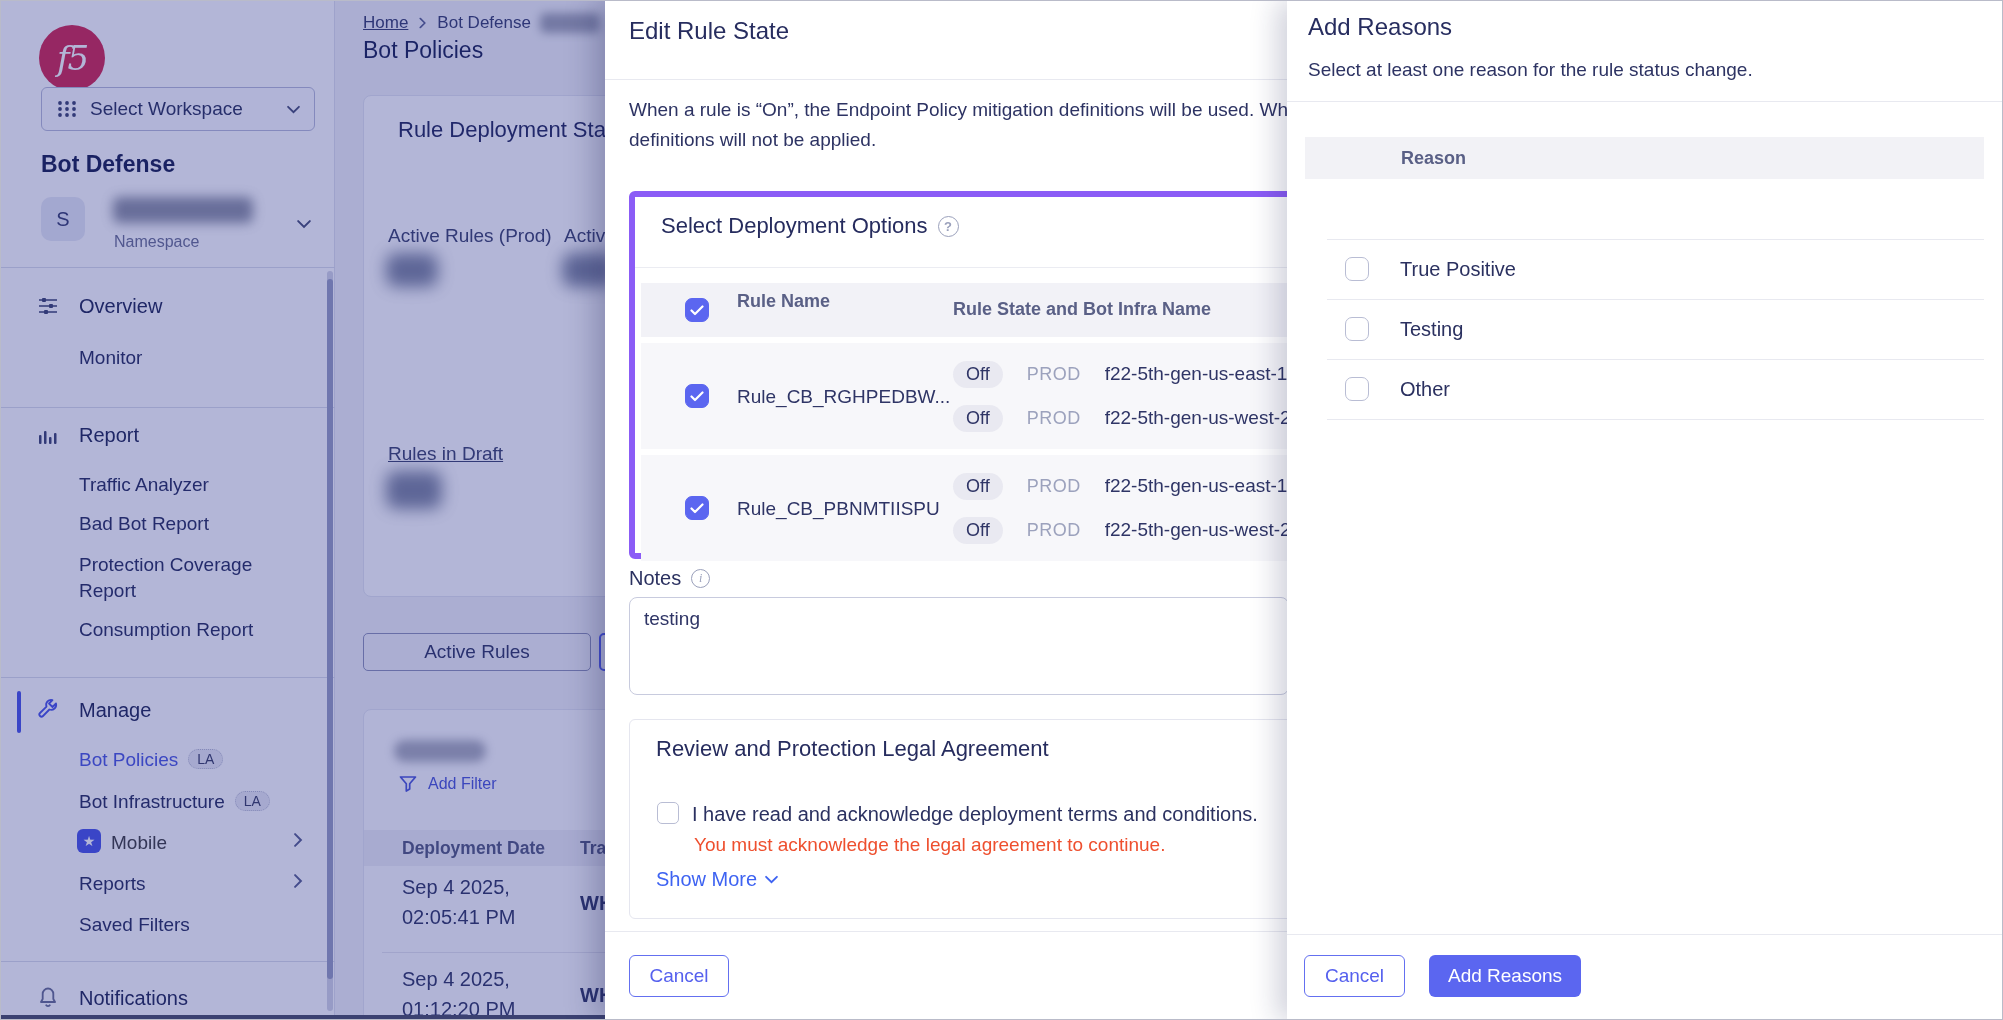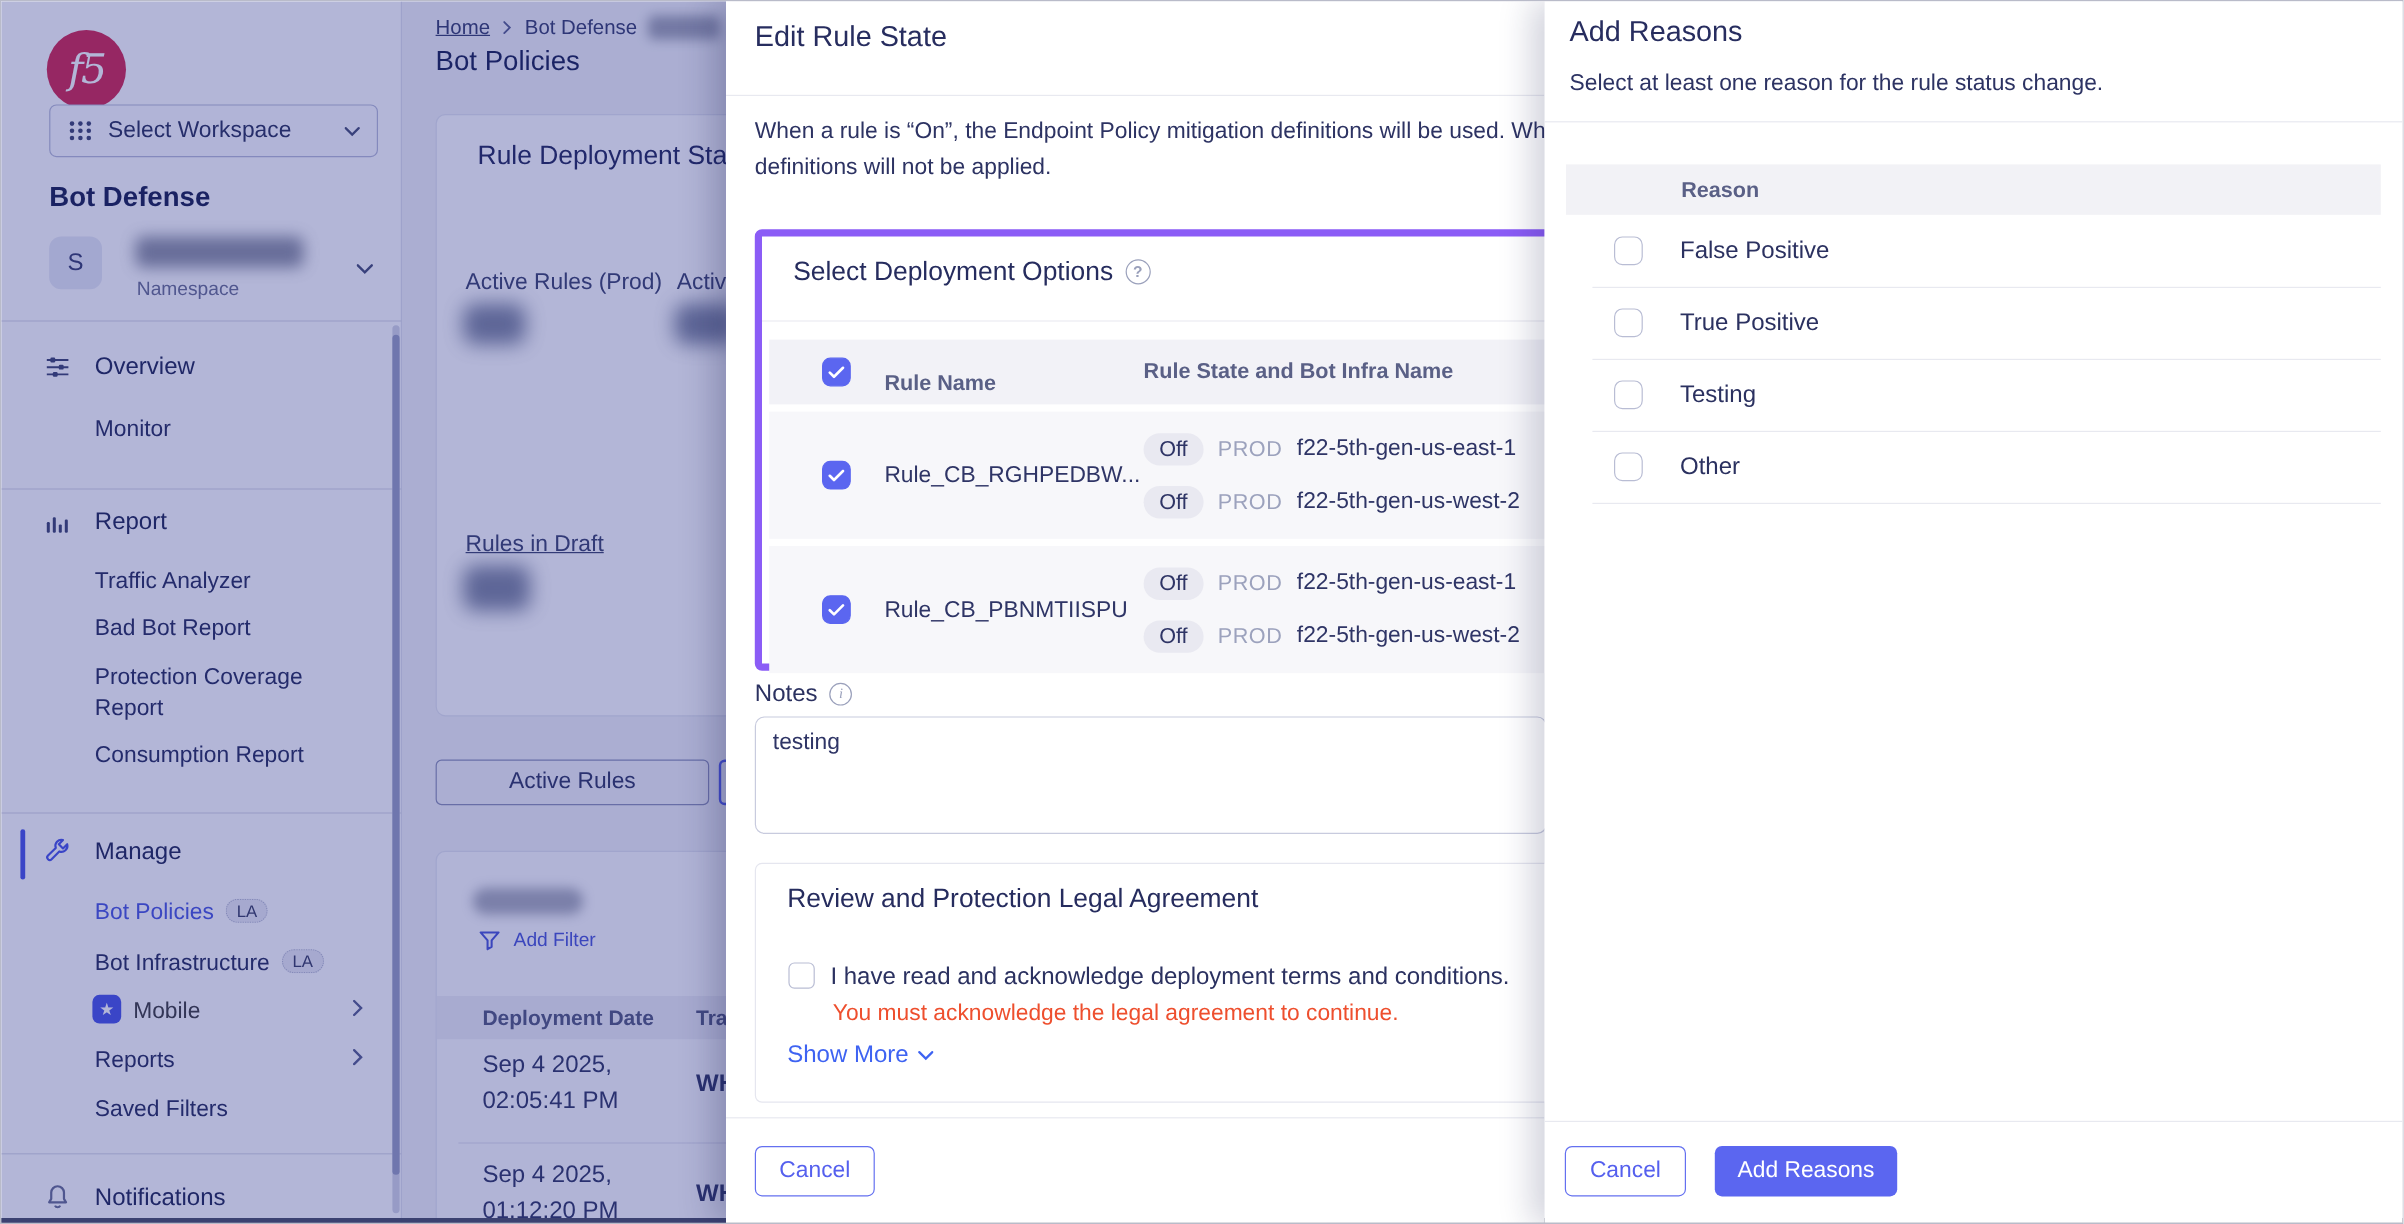--- a/index.html
+++ b/index.html
@@ -77,21 +77,21 @@
   .help-i{width:21px;height:21px;border-radius:50%;border:1.6px solid #9aa0bb;color:#9aa0bb;font-size:13px;font-weight:700;display:inline-flex;align-items:center;justify-content:center;}
   .oc-div{left:0;top:70px;width:700px;border-top:1px solid #ebecf2;}
   .band{left:6px;width:688px;background:#f7f7fa;}
   .band.hd{top:86px;height:54px;background:#f2f2f7;}
   .band.r1{top:146px;height:106px;}
   .band.r2{top:258px;height:106px;}
   .cb{width:24px;height:24px;border:1.5px solid #b9bdd4;border-radius:7px;background:#fff;}
   .cb.on{background:#5b66f0;border-color:#5b66f0;display:flex;align-items:center;justify-content:center;}
   .colhead{font-size:18px;font-weight:700;color:#5a6086;}
   .rule-name{font-size:19px;color:#2f3566;}
-  .infra-line{display:flex;align-items:center;gap:12px;height:44px;}
+  .infra-line{display:flex;align-items:center;gap:24px;height:44px;}
   .off-pill{font-size:18px;color:#2f3566;background:#e9e9f1;border-radius:14px;padding:3px 13px;}
   .env{font-size:18px;color:#9ca2bd;letter-spacing:.5px;}
   .infra{font-size:19px;color:#2f3566;}
 
   .notes-row{left:24px;top:566px;display:flex;align-items:center;gap:10px;font-size:20px;color:#2b3160;}
   .info-i{width:19px;height:19px;border-radius:50%;border:1.5px solid #9aa0bb;color:#9aa0bb;font-size:12px;display:inline-flex;align-items:center;justify-content:center;font-style:italic;font-family:"Liberation Serif",serif;}
   .notes-ta{left:24px;top:596px;width:660px;height:98px;border:1px solid #c8cbde;border-radius:8px;padding:10px 14px;font-size:19px;color:#2f3566;font-family:"Liberation Sans","DejaVu Sans",sans-serif;resize:none;outline:none;}
 
   .legal-card{left:24px;top:718px;width:700px;height:200px;border:1px solid #e5e6ef;border-radius:6px;background:#fff;}
   .lg-title{left:26px;top:16px;font-size:22px;font-weight:500;color:#262c5e;}
@@ -316,21 +316,21 @@
         <span class="help-i">?</span>
       </div>
       <div class="abs oc-div"></div>
 
       <div class="abs band hd">
         <div class="abs cb on" style="left:44px;top:15px;">
           <svg width="14" height="11" viewBox="0 0 14 11" fill="none" stroke="#fff" stroke-width="2.2" stroke-linecap="round" stroke-linejoin="round">
               <path d="M1.5 5.5l3.5 3.5L12.5 1.5"></path>
             </svg>
         </div>
-        <span class="abs colhead" style="left:96px;top:26px;">Rule Name</span>
+        <span class="abs colhead" style="left:96px;top:8px;">Rule Name</span>
         <span class="abs colhead" style="left:312px;top:16px;">Rule State and Bot Infra Name</span>
       </div>
 
       <div class="abs band r1">
         <div class="abs cb on" style="left:44px;top:41px;">
           <svg width="14" height="11" viewBox="0 0 14 11" fill="none" stroke="#fff" stroke-width="2.2" stroke-linecap="round" stroke-linejoin="round">
               <path d="M1.5 5.5l3.5 3.5L12.5 1.5"></path>
             </svg>
         </div>
         <span class="abs rule-name" style="left:96px;top:43px;">Rule_CB_RGHPEDBW...</span>
@@ -397,24 +397,20 @@
 
   <div class="drawer">
     <div class="abs d-title">Add Reasons</div>
     <div class="abs d-sub">Select at least one reason for the rule status change.</div>
     <div class="abs d-div" style="top:100px;"></div>
 
     <div class="abs d-head">
       <span class="colhead">Reason</span>
     </div>
 
-    <div class="abs d-row" style="top:178px;">
-      <div class="cb"></div>
-      <span class="lab">False Positive</span>
-    </div>
     <div class="abs d-row-div" style="top:238px;"></div>
 
     <div class="abs d-row" style="top:238px;">
       <div class="cb"></div>
       <span class="lab">True Positive</span>
     </div>
     <div class="abs d-row-div" style="top:298px;"></div>
 
     <div class="abs d-row" style="top:298px;">
       <div class="cb"></div>

